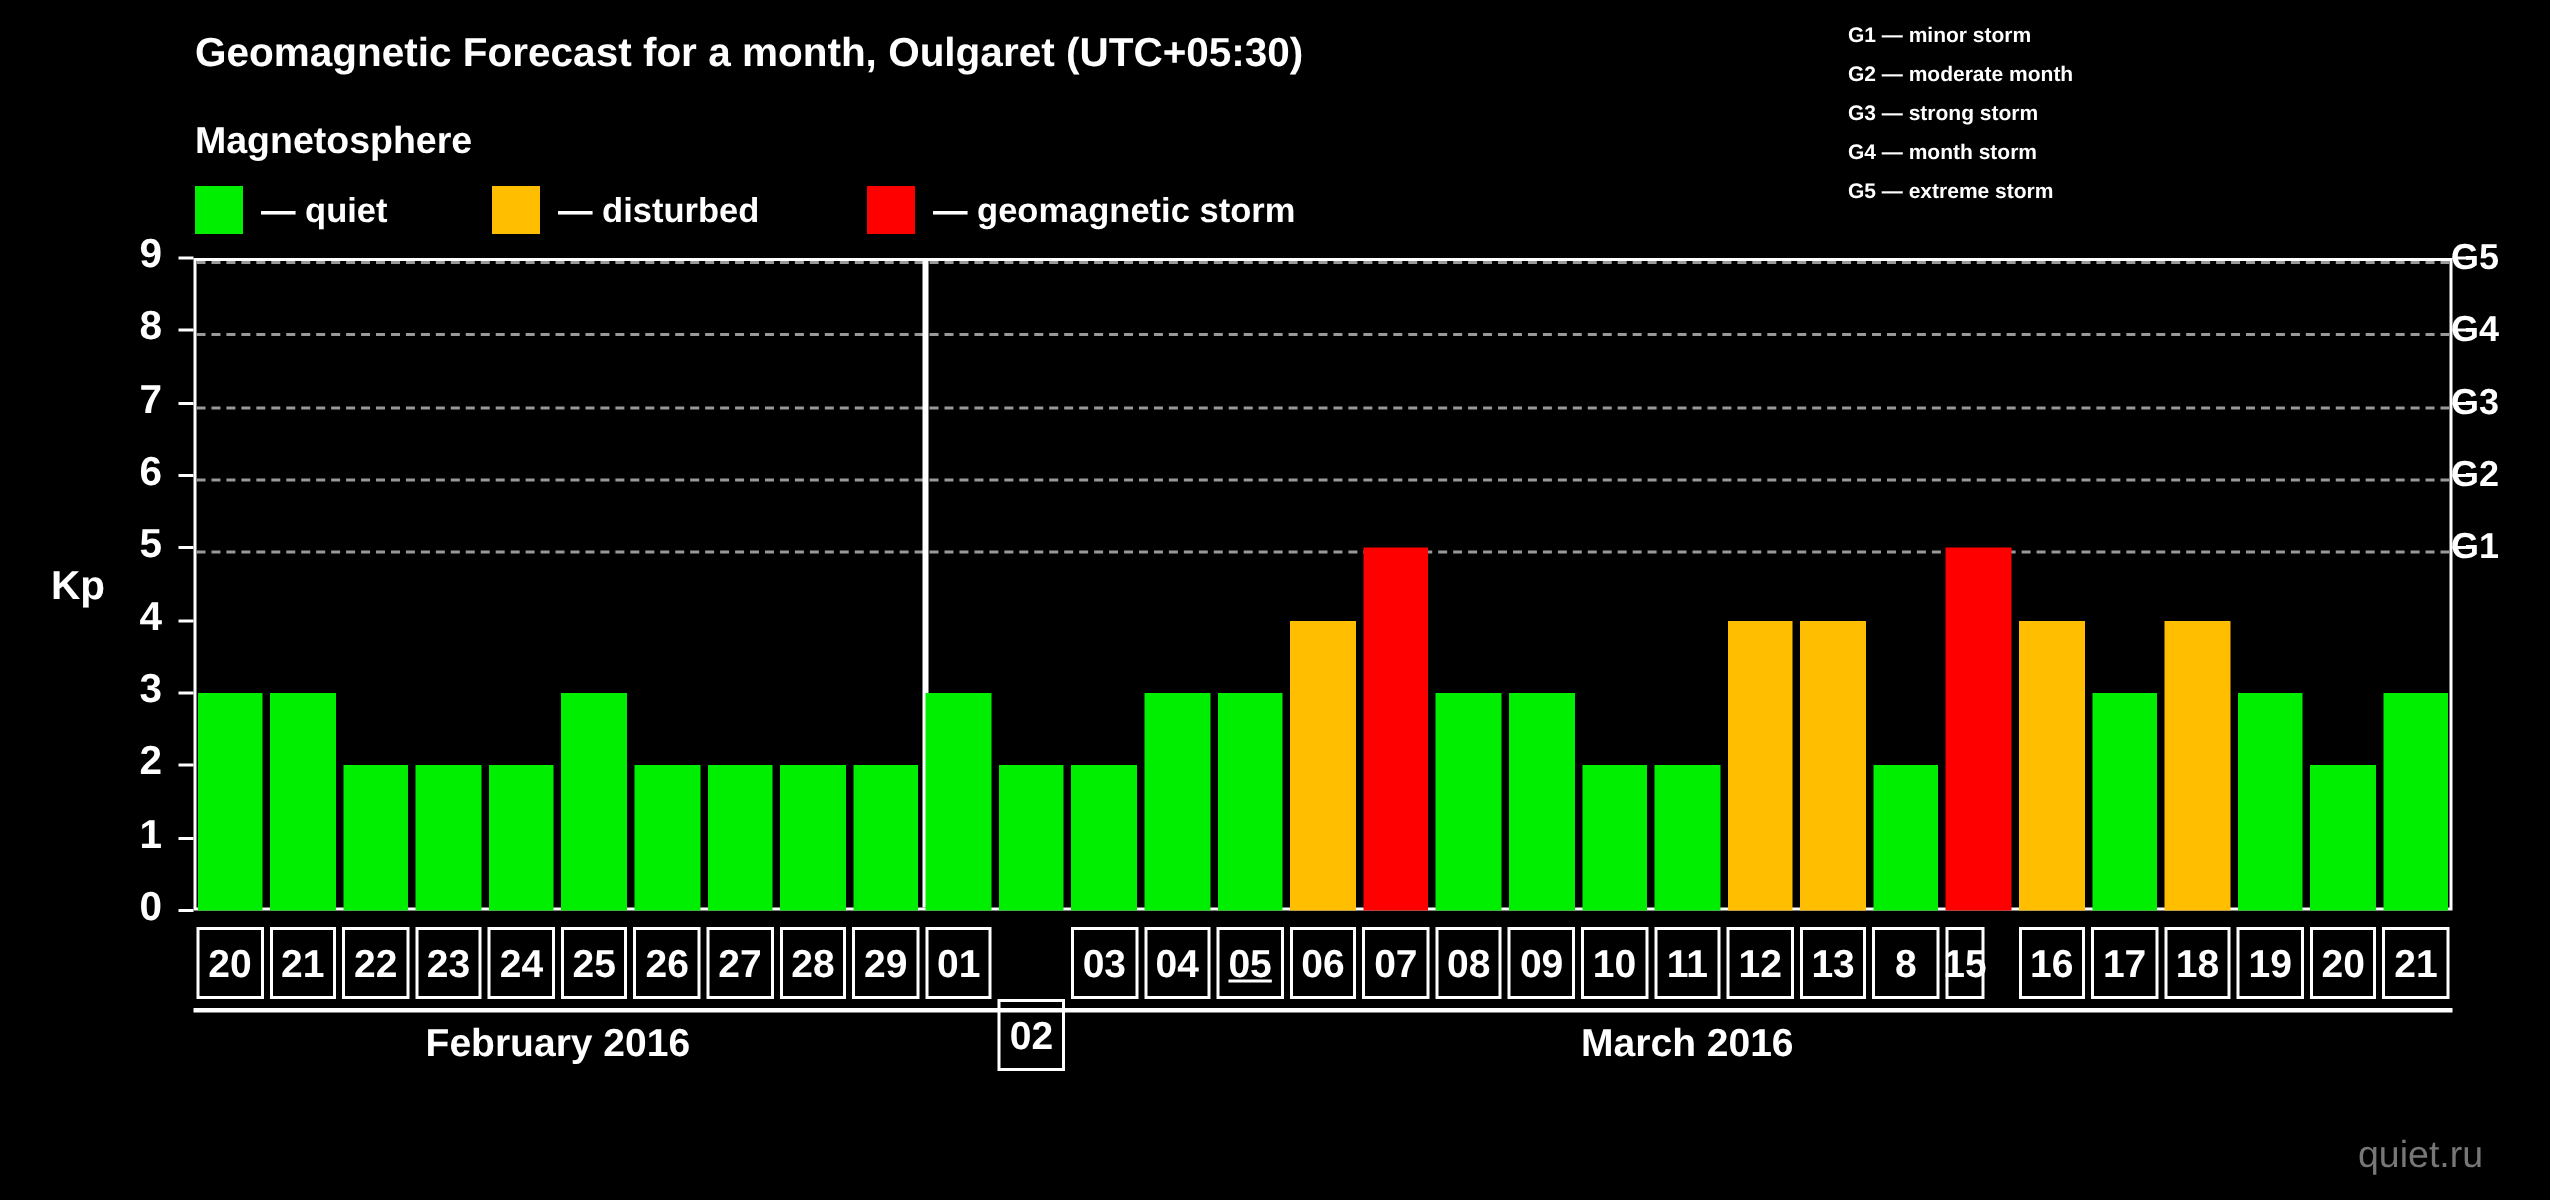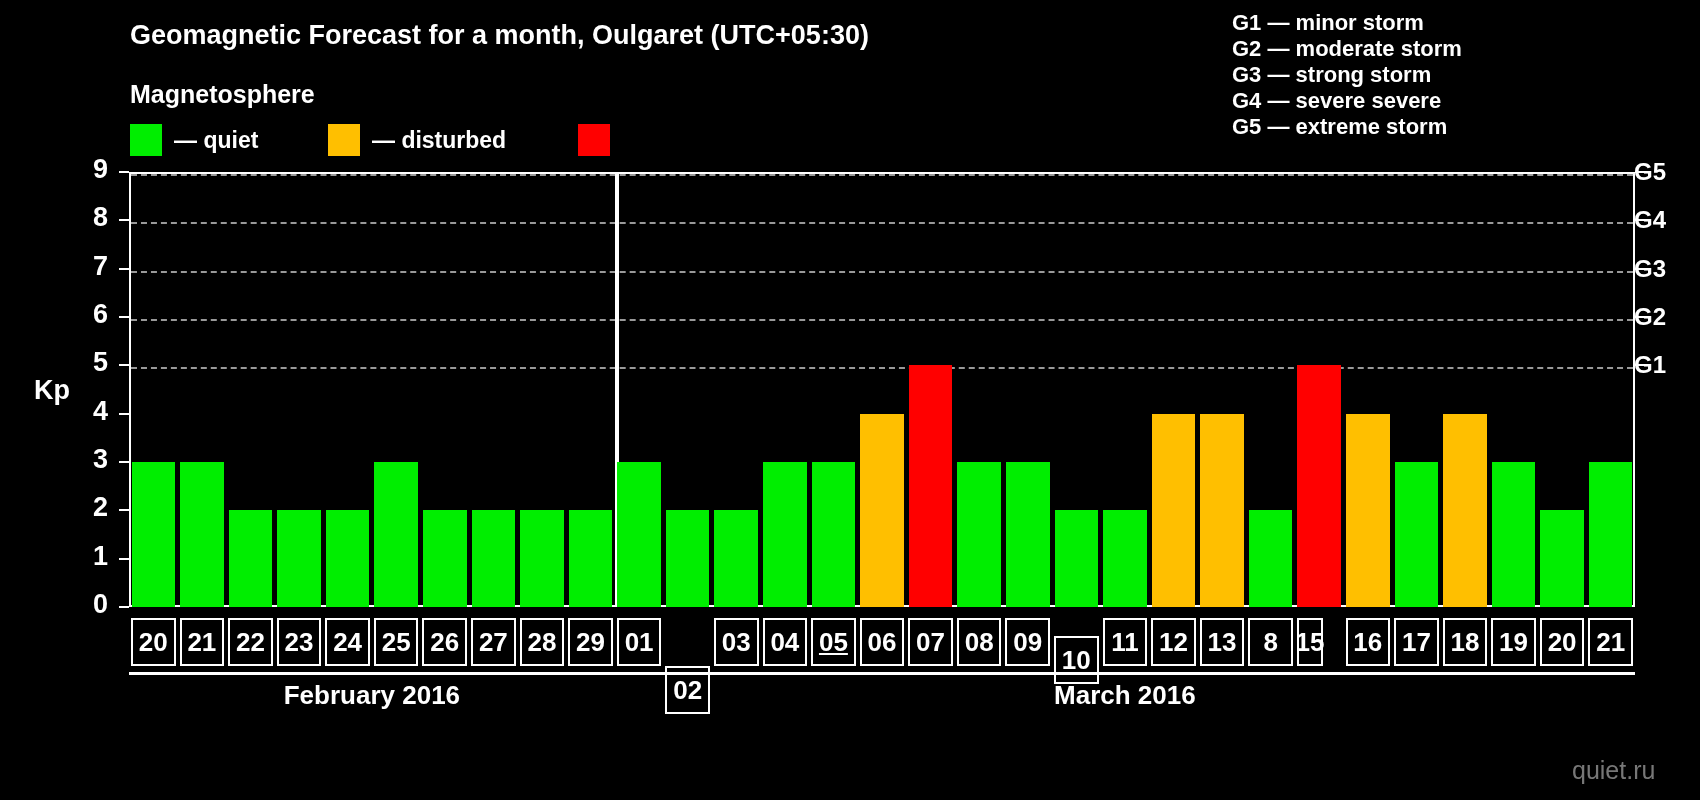--- a/index.html
+++ b/index.html
@@ -9,21 +9,21 @@
   
   #title{position:absolute;left:130px;top:20px;font-size:27px;font-weight:bold;white-space:nowrap;}
   #magnetosphere-label{position:absolute;left:130px;top:80px;font-size:25px;font-weight:bold;}
   #legend{position:absolute;left:130px;top:124px;height:32px;display:flex;align-items:center;}
   .legend-item{display:flex;align-items:center;}
   .legend-swatch{width:32px;height:32px;display:block;}
   .legend-text{font-size:23px;font-weight:bold;margin-left:12px;white-space:nowrap;}
 
   
   #gscale{position:absolute;left:1232px;top:10px;}
-  .gscale-row{font-size:22px;font-weight:bold;line-height:26px;white-space:nowrap;}
+  .gscale-row{font-size:14px;font-weight:bold;line-height:26px;white-space:nowrap;}
 
   
   #plot-frame{position:absolute;left:129px;top:172px;width:1506px;height:435px;
               border:2px solid #fff;box-sizing:border-box;}
   .gridline{position:absolute;left:0;right:0;height:0;
             border-top:2px dashed #999;}
   #divider{position:absolute;top:0;bottom:0;width:4px;background:#fff;}
 
   .ytick-label{position:absolute;font-size:27px;font-weight:bold;text-align:right;width:60px;}
   .ytick-mark{position:absolute;width:10px;height:2px;background:#fff;}
@@ -59,28 +59,29 @@
     <div class="legend-item" style="margin-left: 0px; margin-right: 0px; position: absolute; left: 0px;">
       <span class="legend-swatch" style="background: rgb(0, 238, 0);"></span>
       <span class="legend-text">— quiet</span>
     </div>
     <div class="legend-item" style="margin-left: 0px; margin-right: 0px; position: absolute; left: 198px;">
       <span class="legend-swatch" style="background: rgb(255, 191, 0);"></span>
       <span class="legend-text">— disturbed</span>
     </div>
     <div class="legend-item" style="margin-left: 0px; margin-right: 0px; position: absolute; left: 448px;">
       <span class="legend-swatch" style="background: rgb(255, 0, 0);"></span>
+      <span class="legend-text">— geomagnetic storm</span>
     </div>
   </div>
 
 <div id="gscale">
     <div class="gscale-row">G1 — minor storm</div>
-    <div class="gscale-row">G2 — moderate storm</div>
+    <div class="gscale-row">G2 — moderate month</div>
     <div class="gscale-row">G3 — strong storm</div>
-    <div class="gscale-row">G4 — severe severe</div>
+    <div class="gscale-row">G4 — month storm</div>
     <div class="gscale-row">G5 — extreme storm</div>
   </div>
 
 <div id="plot-frame">
     <div class="gridline" style="top: 193.333px;"></div>
     <div class="gridline" style="top: 145px;"></div>
     <div class="gridline" style="top: 96.6667px;"></div>
     <div class="gridline" style="top: 48.3333px;"></div>
     <div class="gridline" style="top: 0px;"></div>
     <div id="divider" style="left: 483.806px;"></div>
@@ -166,21 +167,21 @@
     <div class="date-cell" style="left: 439.226px; width: 44.5806px;">29</div>
     <div class="date-cell" style="left: 487.806px; width: 44.5806px;">01</div>
     <div class="date-cell" style="left: 536.387px; width: 44.5806px; margin-top: 48px;">02</div>
     <div class="date-cell" style="left: 584.968px; width: 44.5806px;">03</div>
     <div class="date-cell" style="left: 633.548px; width: 44.5806px;">04</div>
     <div class="date-cell" style="left: 682.129px; width: 44.5806px; text-decoration: underline;">05</div>
     <div class="date-cell" style="left: 730.71px; width: 44.5806px;">06</div>
     <div class="date-cell" style="left: 779.29px; width: 44.5806px;">07</div>
     <div class="date-cell" style="left: 827.871px; width: 44.5806px;">08</div>
     <div class="date-cell" style="left: 876.452px; width: 44.5806px;">09</div>
-    <div class="date-cell" style="left: 925.032px; width: 44.5806px; margin-top: 18px;">10</div>
+    <div class="date-cell" style="left: 925.032px; width: 44.5806px;">10</div>
     <div class="date-cell" style="left: 973.613px; width: 44.5806px;">11</div>
     <div class="date-cell" style="left: 1022.19px; width: 44.5806px; text-align: right;">12</div>
     <div class="date-cell" style="left: 1070.77px; width: 44.5806px;">13</div>
     <div class="date-cell" style="left: 1119.35px; width: 44.5806px;">8</div>
     <div class="date-cell" style="left: 1167.94px; width: 26px;">15</div>
     <div class="date-cell" style="left: 1216.52px; width: 44.5806px;">16</div>
     <div class="date-cell" style="left: 1265.1px; width: 44.5806px;">17</div>
     <div class="date-cell" style="left: 1313.68px; width: 44.5806px;">18</div>
     <div class="date-cell" style="left: 1362.26px; width: 44.5806px;">19</div>
     <div class="date-cell" style="left: 1410.84px; width: 44.5806px;">20</div>

